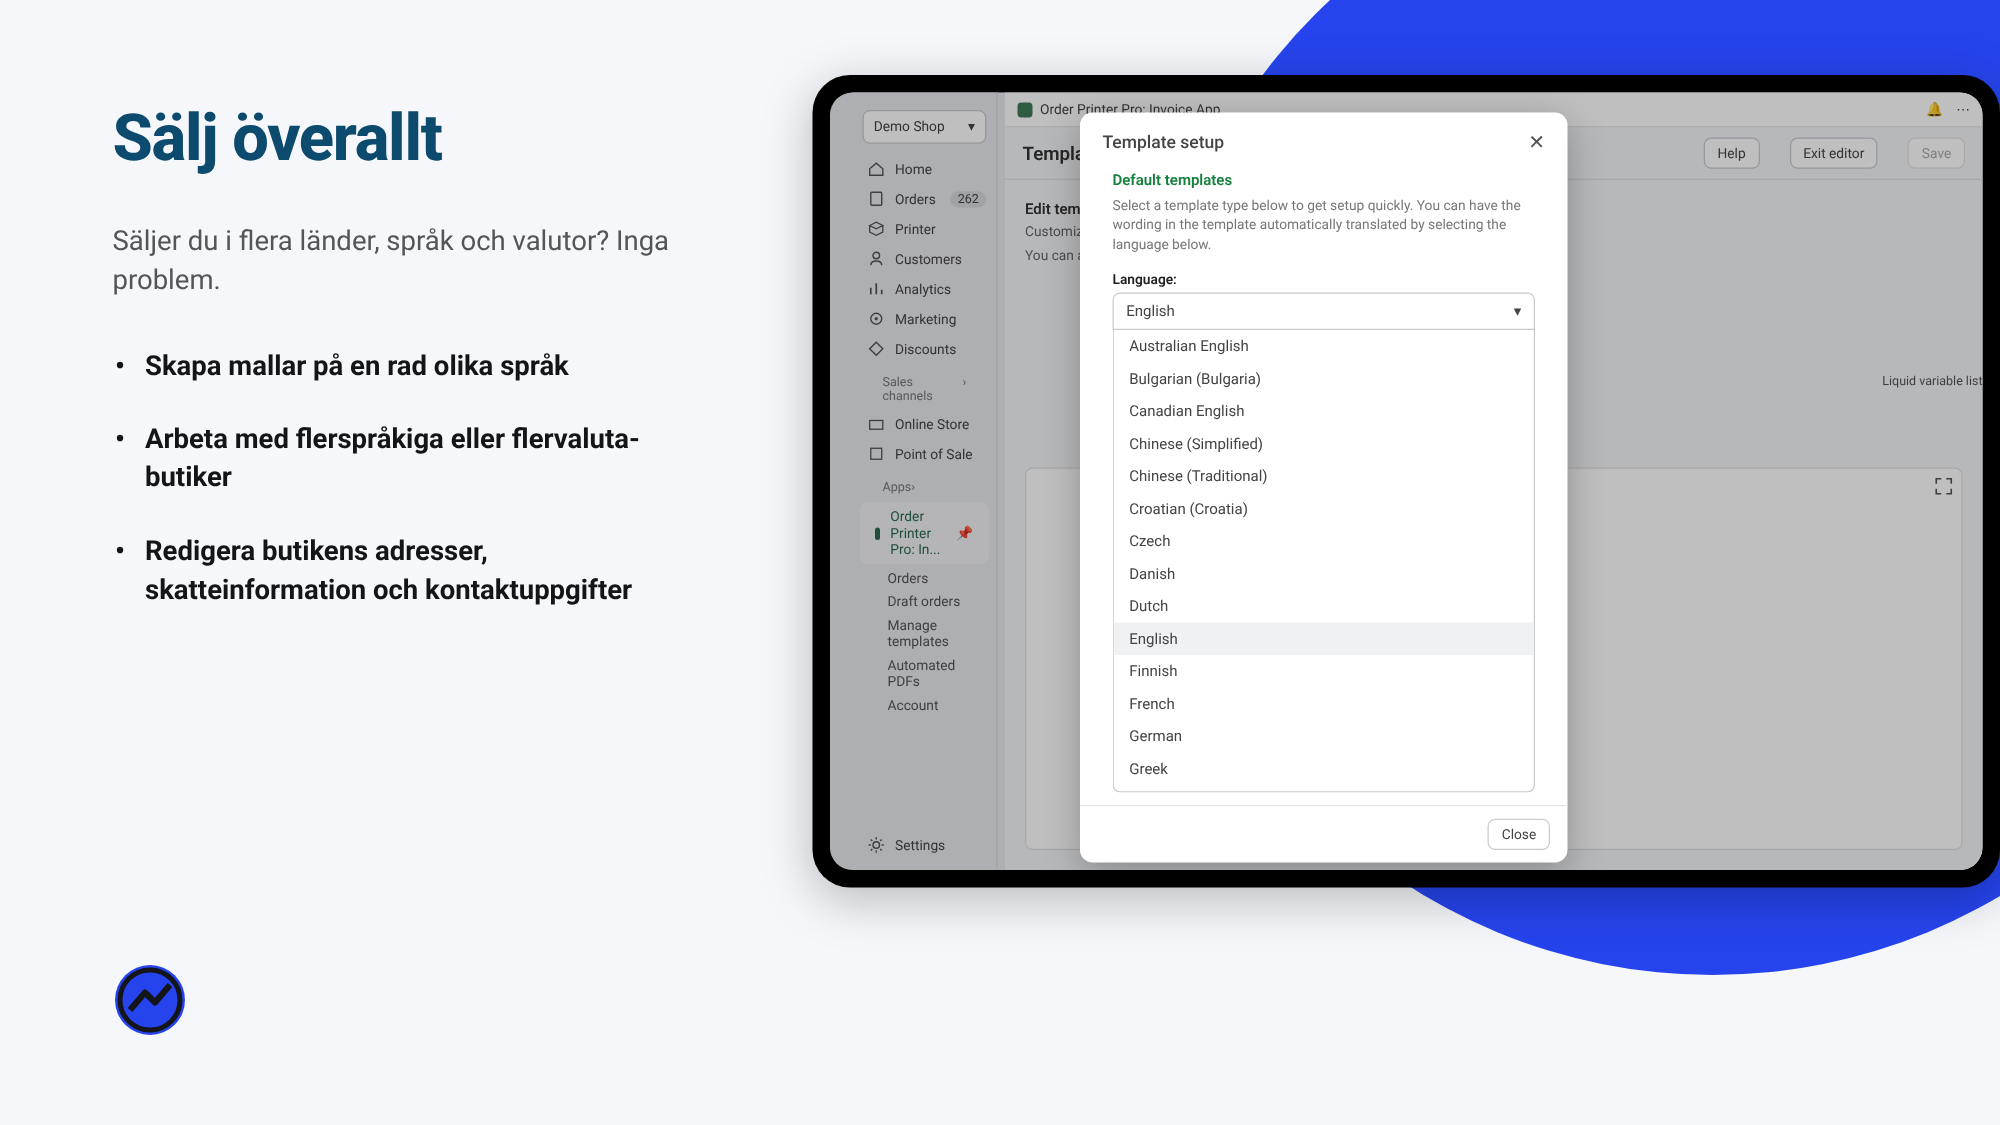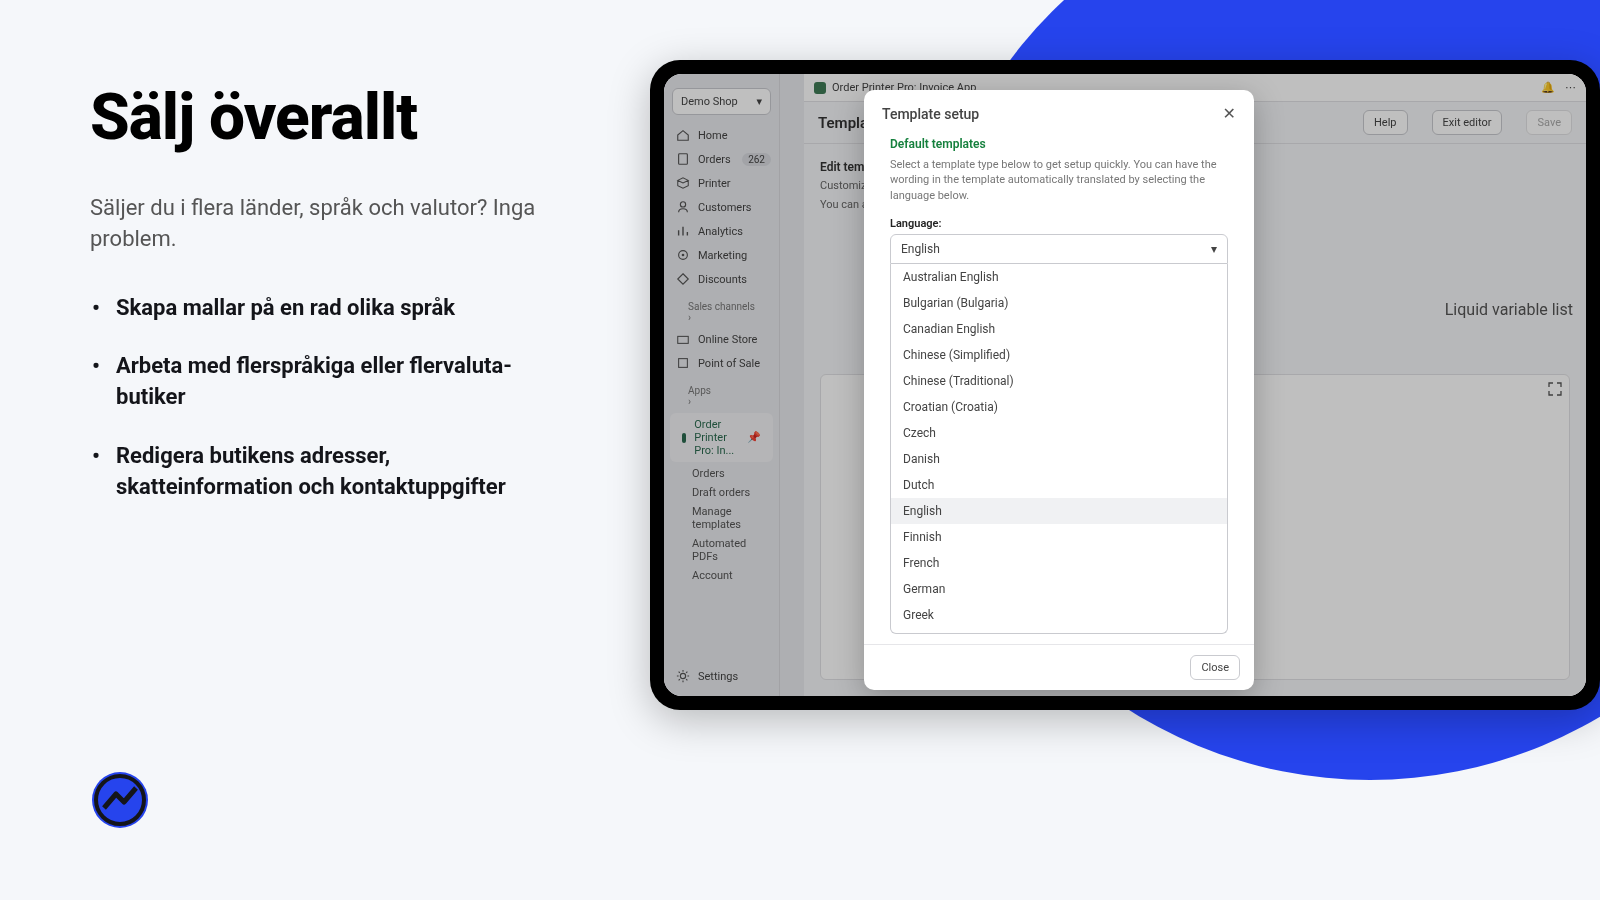--- a/index.html
+++ b/index.html
@@ -2,44 +2,44 @@
 <html><head>
 <meta charset="utf-8">
 <style>
 * { box-sizing: border-box; margin: 0; padding: 0; }
 body { font-family: -apple-system, BlinkMacSystemFont, 'Segoe UI', Roboto, sans-serif; background: #f5f7fa; width: 1600px; height: 900px; overflow: hidden; position: relative; }
 
 .blue-circle { position: absolute; width: 900px; height: 900px; background: #2644ed; border-radius: 50%; right: -220px; top: -120px; z-index: 0; }
 
 
 .marketing { position: absolute; left: 90px; top: 80px; width: 480px; z-index: 2; }
-.marketing h1 { font-size: 64px; font-weight: 800; color: #000000; letter-spacing: -1px; }
+.marketing h1 { font-size: 52px; font-weight: 800; color: #0c4a6e; letter-spacing: -1px; }
 .marketing .sub { margin-top: 38px; font-size: 22px; color: #555; line-height: 1.4; }
 .marketing ul { list-style: none; margin-top: 38px; }
 .marketing li { font-size: 22px; font-weight: 700; color: #14151a; margin-bottom: 28px; line-height: 1.4; position: relative; padding-left: 26px; }
 .marketing li::before { content: "•"; position: absolute; left: 2px; top: 0; font-size: 22px; }
 
 
 .brand { position: absolute; left: 90px; bottom: 70px; display: flex; align-items: center; gap: 18px; z-index: 2; }
 .brand .logo { width: 60px; height: 60px; }
 .brand .txt .name { font-size: 30px; font-weight: 800; color: #14151a; letter-spacing: -0.5px; }
 .brand .txt .by { font-size: 14px; color: #333; margin-left: 50px; }
 
 
 .device { position: absolute; left: 650px; top: 60px; width: 950px; height: 650px; background: #000; border-radius: 30px; padding: 14px; z-index: 1; box-shadow: 0 10px 40px rgba(0,0,0,0.25); }
 .screen { width: 100%; height: 100%; background: #e9eaee; border-radius: 18px; position: relative; overflow: hidden; font-size: 12px; color: #444; }
 .overlay { position: absolute; inset: 0; background: rgba(0,0,0,0.25); z-index: 5; }
 
 
-.sidebar { position: absolute; left: 0; top: 0; bottom: 0; width: 116px; background: #e9eaee; border-right: 1px solid #d8d9dd; padding-top: 8px; z-index: 2; }
+.sidebar { position: absolute; left: 18px; top: 0; bottom: 0; width: 116px; background: #e9eaee; border-right: 1px solid #d8d9dd; padding-top: 8px; z-index: 2; }
 .shop-select { margin: 6px 8px 8px; background: #fff; border: 1px solid #c9cacf; border-radius: 6px; padding: 6px 8px; font-size: 11px; display: flex; justify-content: space-between; align-items: center; }
 .nav-item { display: flex; align-items: center; gap: 8px; padding: 5px 12px; font-size: 11px; color: #444; position: relative; }
 .nav-item.active { background: #f2f2f4; color: #2b6a4f; border-radius: 6px; margin: 2px 6px; justify-content: center; }
 .nav-item .badge { position: absolute; right: 8px; background: #d8dadf; border-radius: 8px; padding: 1px 6px; font-size: 10px; }
-.nav-section { padding: 10px 24px 4px; font-size: 10px; color: #777; display: flex; justify-content: flex-start; flex-direction: column; }
+.nav-section { padding: 10px 24px 4px; font-size: 10px; color: #777; display: flex; justify-content: flex-start; }
 .nav-sub { padding: 3px 12px 3px 28px; font-size: 11px; color: #555; }
 .sidebar .settings { position: absolute; bottom: 8px; left: 0; right: 0; }
 
 .icon { width: 14px; height: 14px; display: inline-block; }
 
 
 .topbar { position: absolute; left: 140px; right: 0; top: 0; height: 28px; background: #fff; border-bottom: 1px solid #e1e1e4; display: flex; align-items: center; padding: 0 10px; gap: 6px; font-size: 11px; z-index: 2; }
 .topbar .appicon { width: 12px; height: 12px; background: #3f7b56; border-radius: 3px; }
 .topbar .right { margin-left: auto; display: flex; gap: 10px; align-items: center; }
 
@@ -48,21 +48,21 @@
 .editor-hdr .title { font-size: 15px; font-weight: 600; color: #333; }
 .editor-hdr .actions { margin-left: auto; display: flex; gap: 24px; }
 .btn { background: #fff; border: 1px solid #c9cacf; border-radius: 6px; padding: 5px 10px; font-size: 11px; }
 .btn.disabled { color: #aaa; border-color: #e2e2e4; }
 
 
 .editor-body { position: absolute; left: 140px; right: 0; top: 70px; bottom: 0; background: #f5f6f8; padding: 16px; z-index: 2; }
 .editor-body .heading { font-size: 12px; font-weight: 600; color: #333; }
 .editor-body .desc { font-size: 11px; color: #666; margin-top: 4px; line-height: 1.4; max-width: 280px; }
 .editor-body .link { color: #2c6ec6; }
-.editor-panel { position: absolute; right: 13px; top: 150px; font-size: 16px; color: #555; margin-left: 31px; }
+.editor-panel { position: absolute; right: 0; top: 150px; font-size: 10px; color: #555; margin-left: 31px; }
 .editor-panel .liq { padding: 6px 0; }
 .editor-code { position: absolute; left: 16px; right: 16px; top: 230px; bottom: 16px; background: #fff; border: 1px solid #e1e1e4; border-radius: 6px; }
 .expand-icn { position: absolute; right: 6px; top: 6px; width: 16px; height: 16px; }
 
 
 .modal { position: absolute; left: 200px; top: 16px; width: 390px; background: #fff; border-radius: 10px; box-shadow: 0 8px 30px rgba(0,0,0,0.25); z-index: 10; overflow: hidden; display: flex; flex-direction: column; height: 600px; }
 .modal-hdr { display: flex; align-items: center; justify-content: space-between; padding: 14px 18px; font-size: 14px; font-weight: 500; }
 .modal-hdr .x { cursor: pointer; font-size: 16px; color: #555; }
 .modal-body { padding: 0 26px 10px; flex: 1; overflow: hidden; display: flex; flex-direction: column; }
 .modal-body .subh { font-size: 12px; font-weight: 600; color: #15803d; margin-bottom: 6px; }

